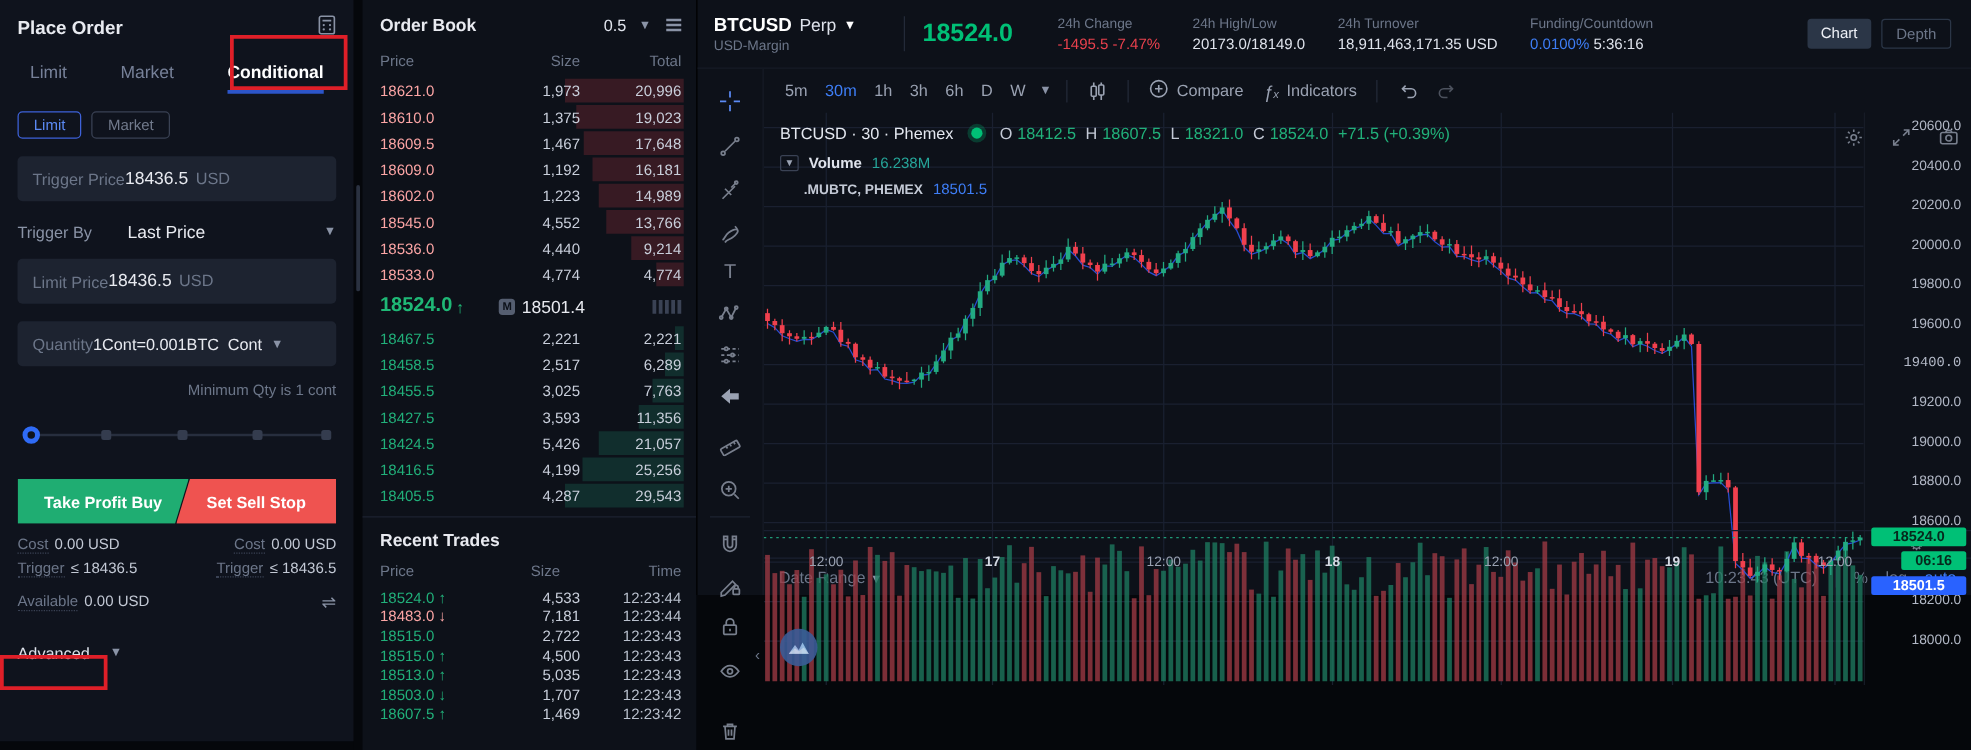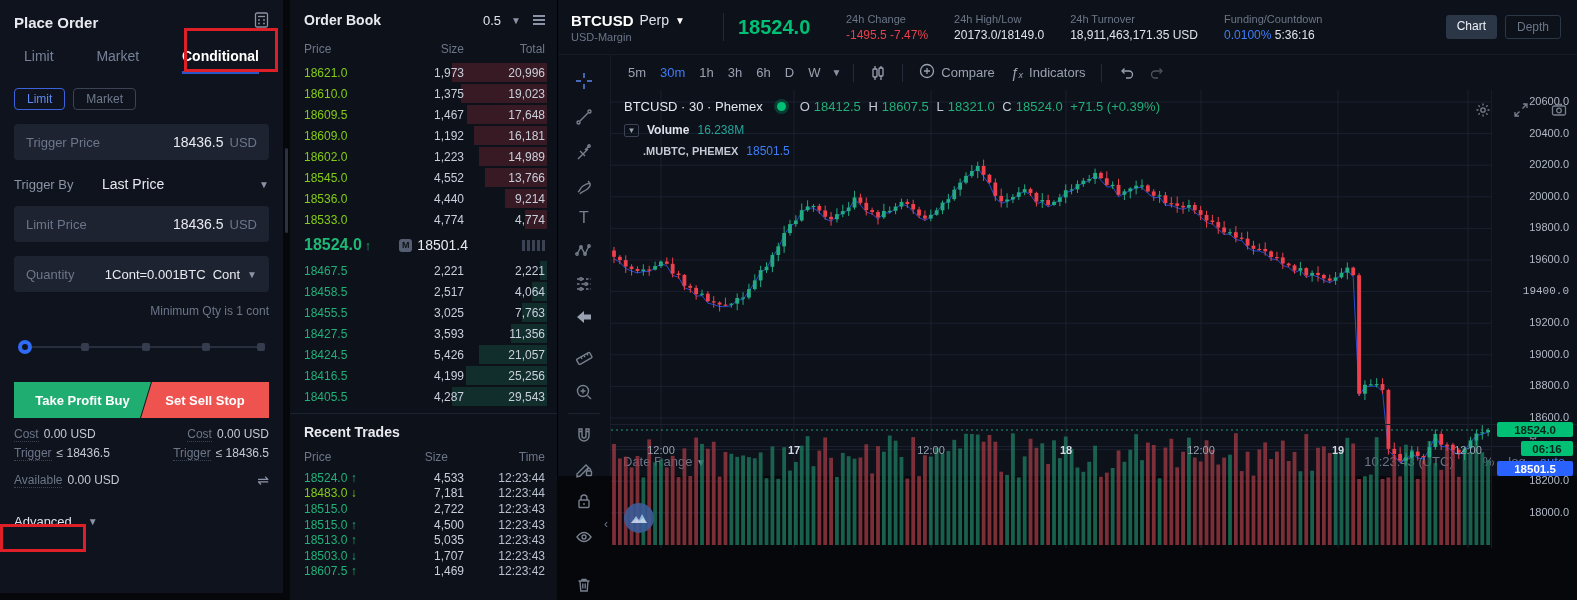--- a/index.html
+++ b/index.html
@@ -13,21 +13,21 @@
   .po-title { color:#e8eaf0; font-size:15px; font-weight:bold; }
   .po-tabs { display:flex; justify-content:space-between; padding:0 24px 0 24px; margin-top:16px; }
   .po-tab { color:#768098; font-size:14px; padding-bottom:10px; cursor:pointer; }
   .po-tab.active { color:#ffffff; font-weight:bold; border-bottom:3px solid #2c55c9; padding-bottom:7px; }
   .anno { position:absolute; border:3px solid #df1f28; pointer-events:none; z-index:30; }
   #anno-conditional { left:184px; top:28px; width:94px; height:44px; }
   #anno-advanced { left:0px; top:524px; width:86px; height:28px; }
   .po-pills { display:flex; gap:8px; padding:0 14px; margin-top:14px; }
   .pill { font-size:12px; padding:3px 12px; border-radius:4px; border:1px solid #3a4254; color:#717a8c; }
   .pill.active { border-color:#3e62d9; color:#5b8af5; }
-  .field { height:36px; background:#1d2330; border-radius:4px; margin:14px 14px 0 14px; display:flex; align-items:center; justify-content:space-between; padding:0 12px; }
+  .field { height:36px; background:#1d2330; border-radius:4px; margin:14px 14px 0 14px; display:flex; align-items:center; padding:0 12px; }
   .field .flabel { color:#6c7689; font-size:13px; }
   .field .fval { color:#e8eaf0; font-size:14px; }
   .field .funit { color:#6c7689; font-size:13px; margin-left:6px; }
   .row-plain { display:flex; align-items:center; margin:16px 14px 0 14px; }
   .row-plain .flabel { color:#8a93a6; font-size:13px; width:88px; }
   .row-plain .fval { color:#e8eaf0; font-size:14px; flex:1; }
   .caret { color:#8a93a6; font-size:10px; }
   .note { text-align:right; color:#6c7689; font-size:12px; margin:12px 14px 0 14px; }
   .slider { position:relative; height:14px; margin:22px 20px 0 20px; }
   .slider .track { position:absolute; left:0; right:0; top:6px; height:2px; background:#272e3e; }
@@ -54,21 +54,21 @@
   .menu-icon { display:inline-block; width:12px; }
   .menu-icon i { display:block; height:2px; background:#8a93a6; margin:2px 0; }
   .ob-cols { display:flex; color:#6c7689; font-size:12px; padding:14px 12px 6px 14px; }
   .ob-cols span:nth-child(1){ width:70px; } .ob-cols span:nth-child(2){ width:90px; text-align:right; } .ob-cols span:nth-child(3){ flex:1; text-align:right; }
   .ob-row { position:relative; display:flex; align-items:center; height:21px; padding:0 12px 0 14px; }
   .ob-row .depth { position:absolute; right:10px; top:1px; bottom:1px; }
   .ob-row.ask .depth { background:rgba(204,57,72,0.22); }
   .ob-row.bid .depth { background:rgba(31,150,120,0.22); }
   .ob-row span { position:relative; z-index:1; }
   .ob-row .p { width:70px; } .ob-row .s { width:90px; text-align:right; color:#c9cfdb; } .ob-row .t { flex:1; text-align:right; color:#c9cfdb; }
-  .red-t { color:#84cc16; } .green-t { color:#21b07a; }
+  .red-t { color:#fca5a5; } .green-t { color:#21b07a; }
   .ob-mid { display:flex; align-items:center; height:26px; padding:0 12px 0 14px; margin:2px 0; }
   .ob-last { color:#1fb876; font-size:16px; font-weight:bold; }
   .ob-last-arrow { color:#1fb876; font-size:13px; margin-left:3px; }
   .mark-wrap { display:flex; align-items:center; margin-left:28px; flex:1; }
   .mark-flag { width:13px; height:13px; border-radius:3px; background:#555e70; color:#0d1119; font-size:9px; font-weight:bold; display:flex; align-items:center; justify-content:center; margin-right:5px; }
   .mark-price { color:#e8eaf0; font-size:14px; }
   .bars-icon { display:flex; gap:2px; }
   .bars-icon i { width:3px; height:11px; background:#3a4254; display:block; }
   .ob-divider { height:1px; background:#1c2230; margin:6px 0 0 0; }
   .rt-title { color:#e8eaf0; font-size:14px; font-weight:bold; padding:10px 12px 0 14px; }
@@ -326,21 +326,21 @@
         <div class="ob-row bid">
           <div class="depth" style="width:7px"></div>
           <span class="p green-t">18467.5</span>
           <span class="s">2,221</span>
           <span class="t">2,221</span>
         </div>
         <div class="ob-row bid">
           <div class="depth" style="width:15px"></div>
           <span class="p green-t">18458.5</span>
           <span class="s">2,517</span>
-          <span class="t">4,064</span>
+          <span class="t">6,289</span>
         </div>
         <div class="ob-row bid">
           <div class="depth" style="width:25px"></div>
           <span class="p green-t">18455.5</span>
           <span class="s">3,025</span>
           <span class="t">7,763</span>
         </div>
         <div class="ob-row bid">
           <div class="depth" style="width:36px"></div>
           <span class="p green-t">18427.5</span>

